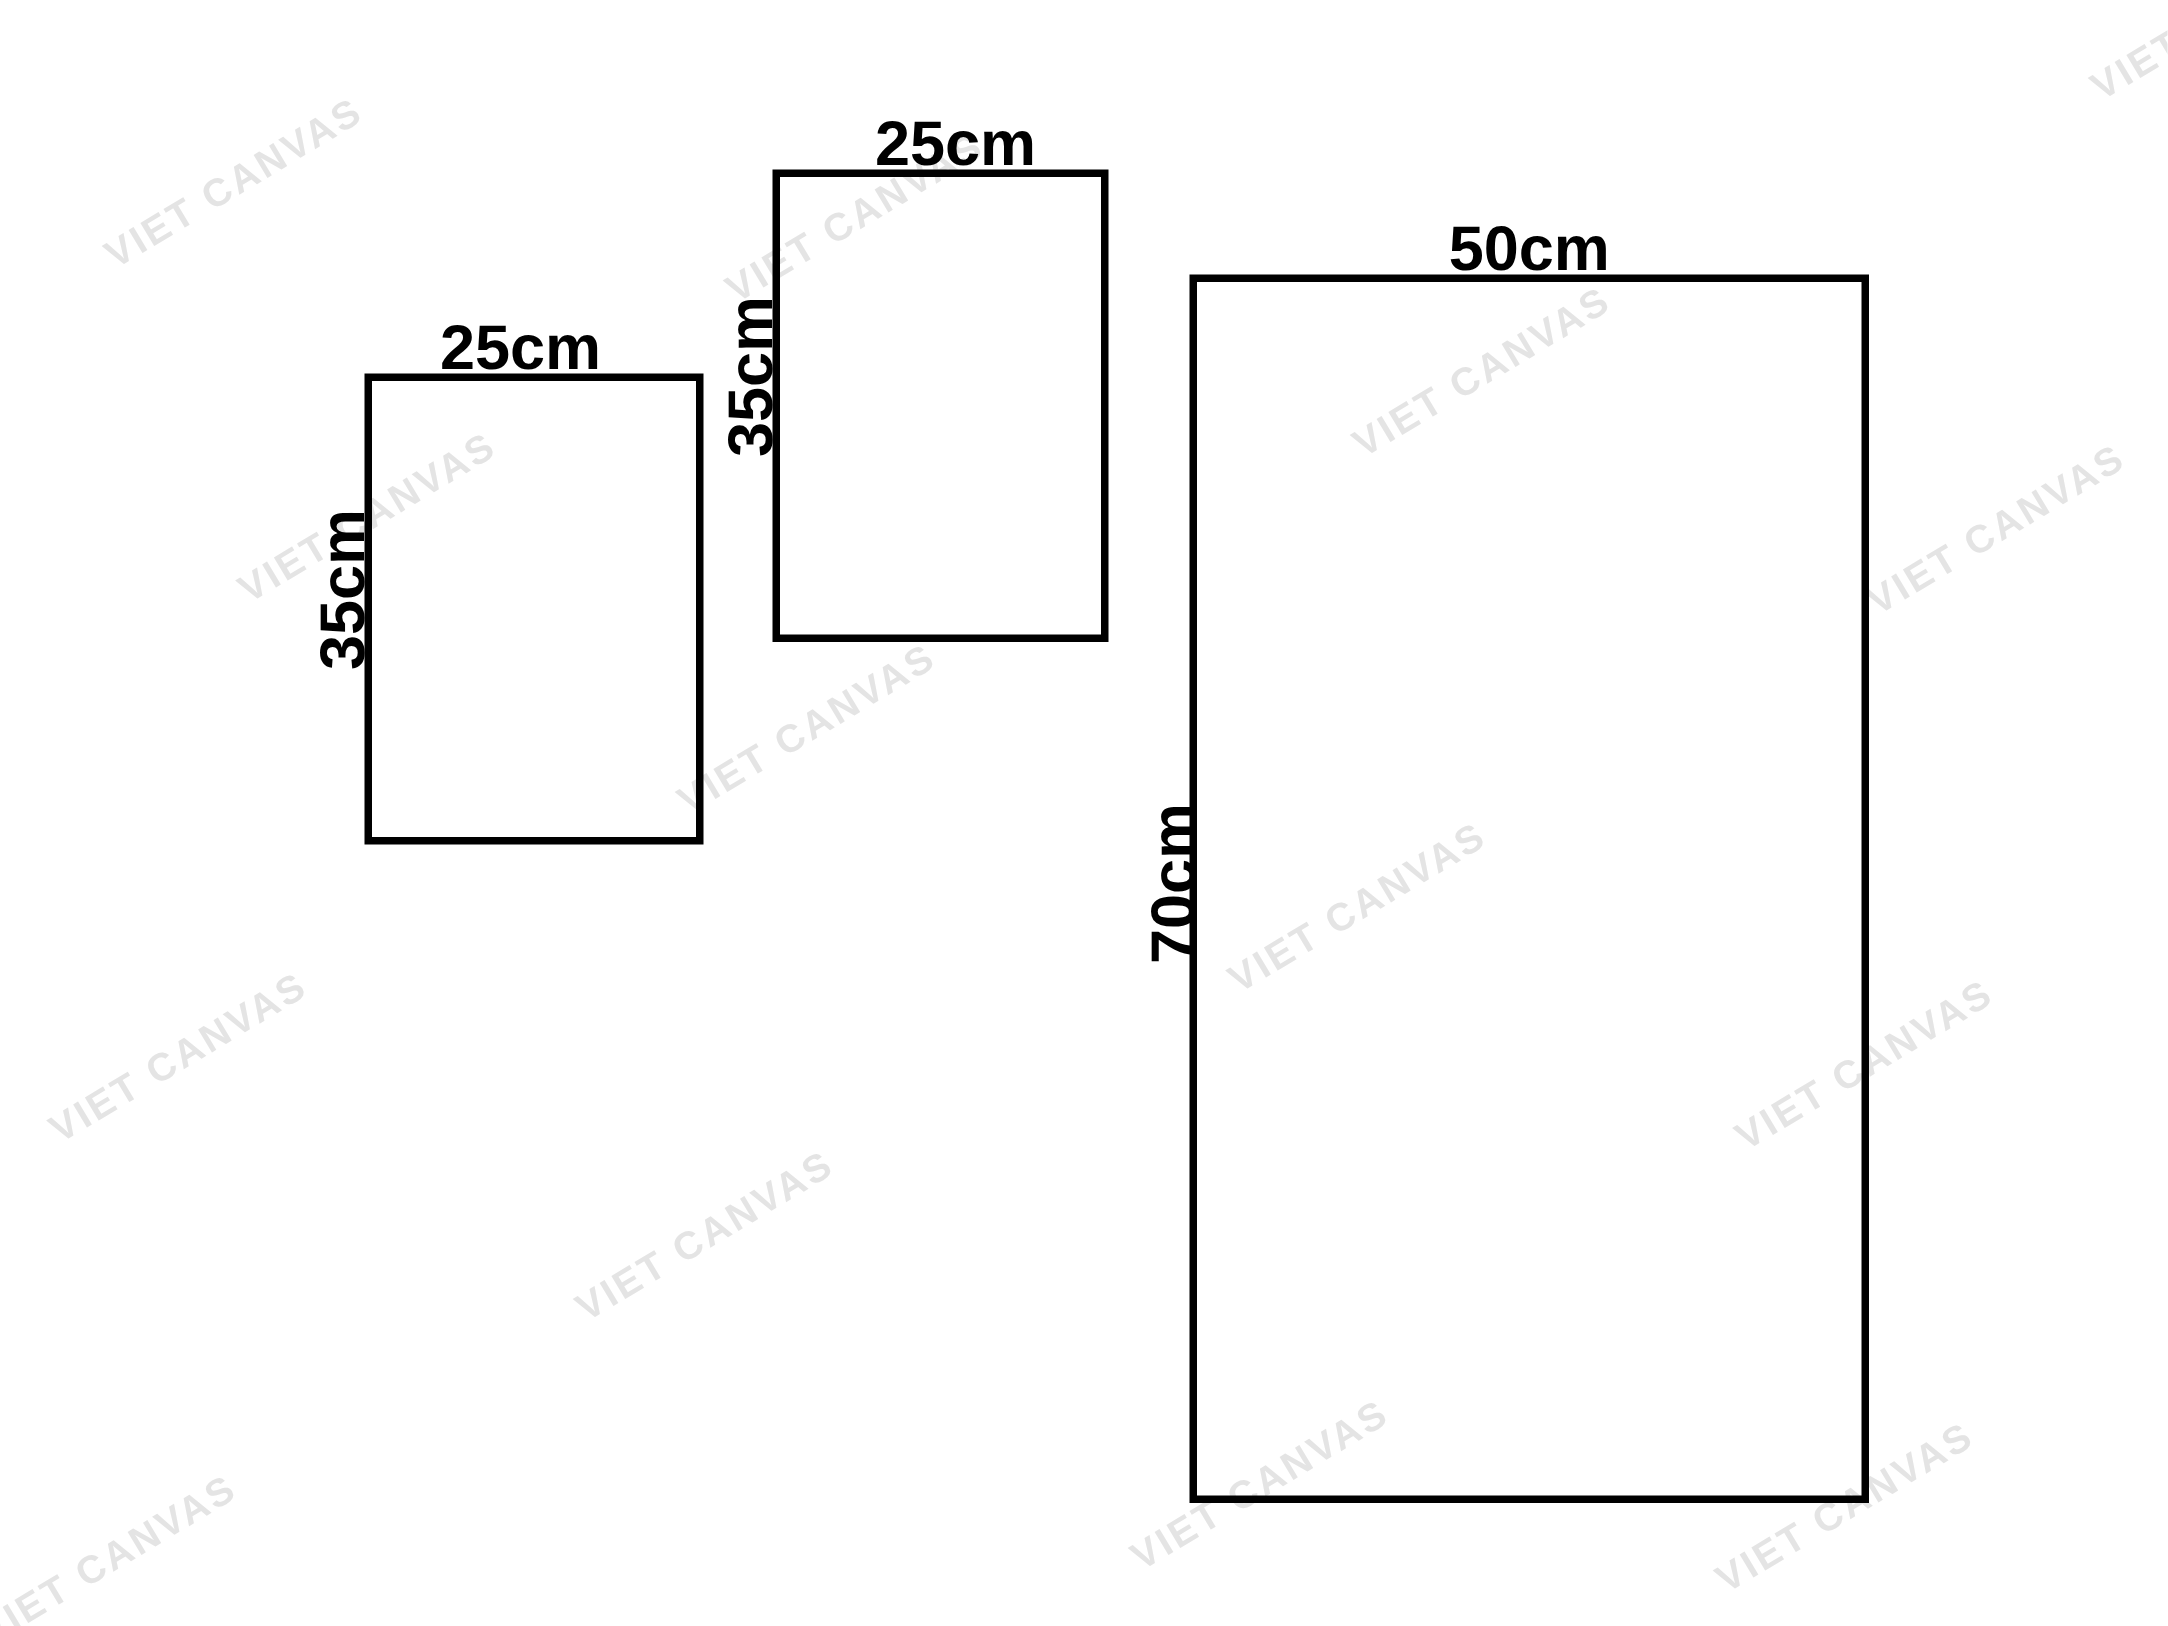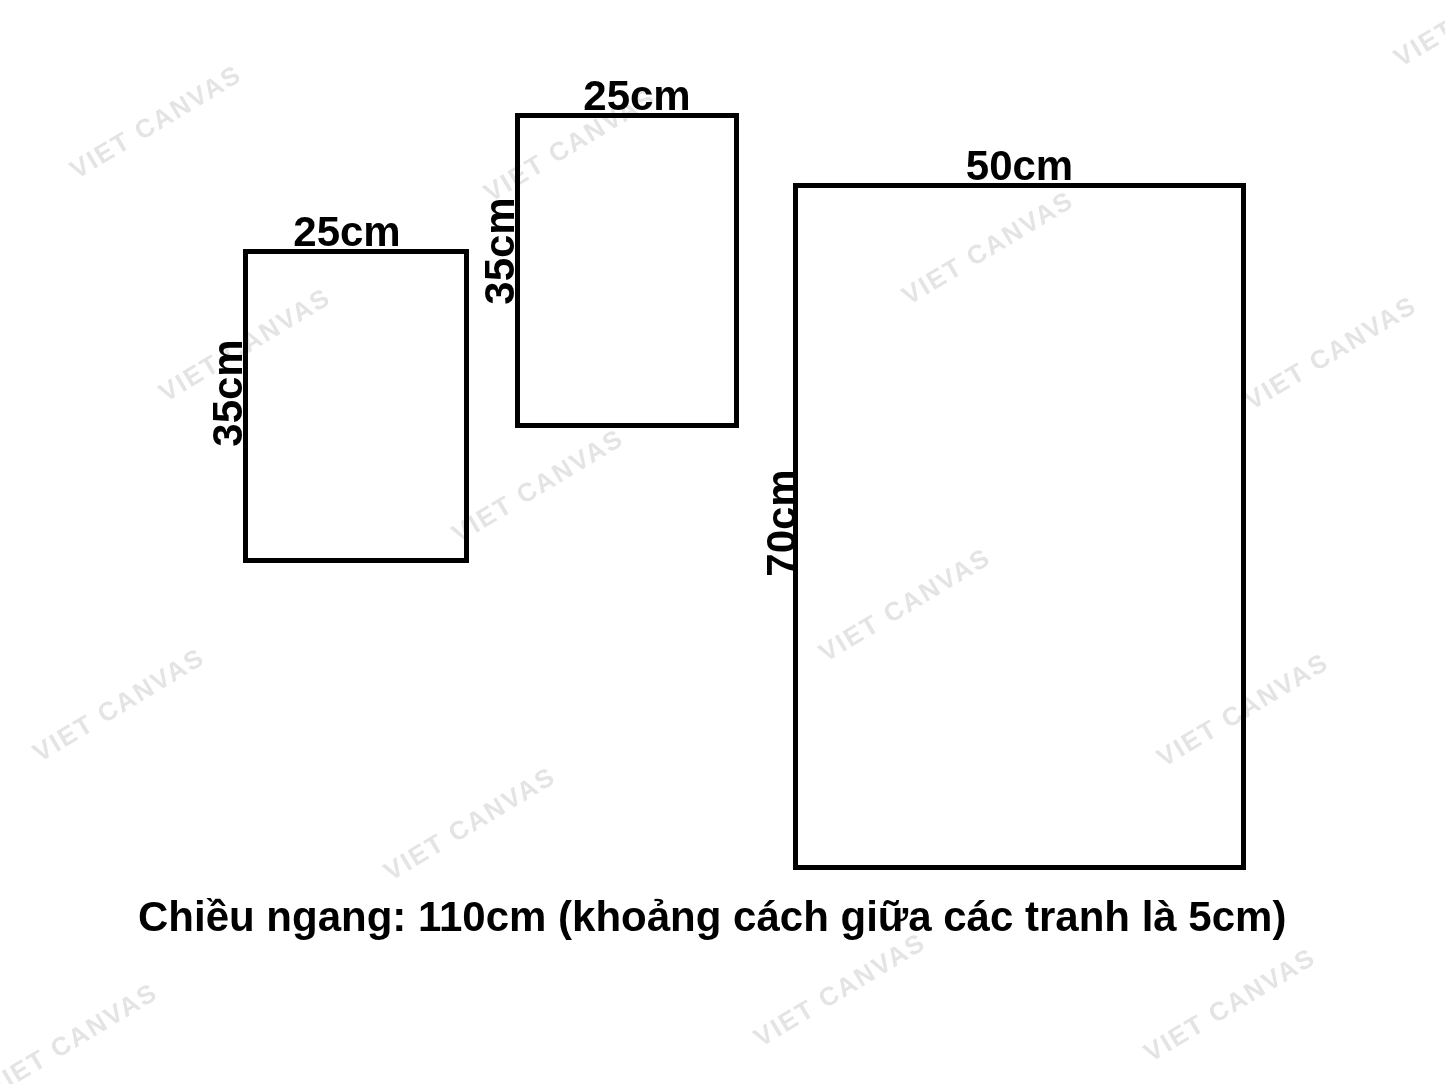--- a/index.html
+++ b/index.html
@@ -87,22 +87,21 @@
   <div class="frame" style="left:243px; top:249px; width:226px; height:314px">
     <div class="w-label" style="transform:translateX(-9px)">25cm</div>
     <div class="h-label" style="top:calc(50% - 13px)">35cm</div>
   </div>
 
   <div class="frame" style="left:515px; top:113px; width:224px; height:315px">
     <div class="w-label" style="transform:translateX(10px)">25cm</div>
     <div class="h-label" style="top:calc(50% - 20px)">35cm</div>
   </div>
 
-  <div class="frame" style="left:793px; top:183px; width:453px; height:687px">
+  <div class="frame" style="left:793px; top:183px; width:453px; height:819px">
     <div class="w-label">50cm</div>
     <div class="h-label" style="top:calc(50% - 4px); transform:translate(50%,-50%) translateX(-16px) rotate(-90deg)">70cm</div>
   </div>
 
   <div class="caption">
-    <div>Chiều ngang: 110cm (khoảng cách giữa các tranh là 5cm)</div>
   </div>
 
 </div>
 
 </body></html>

